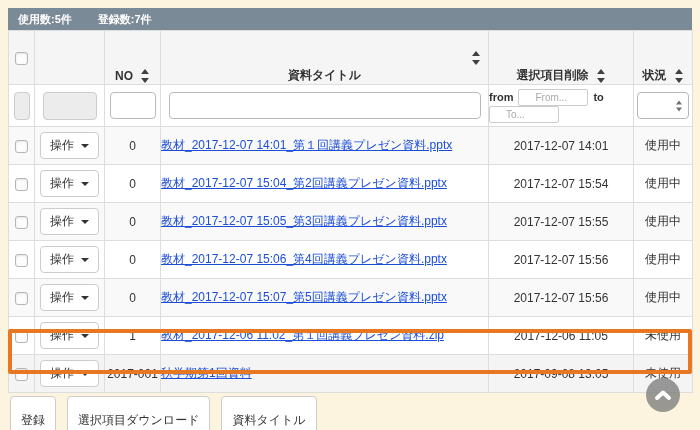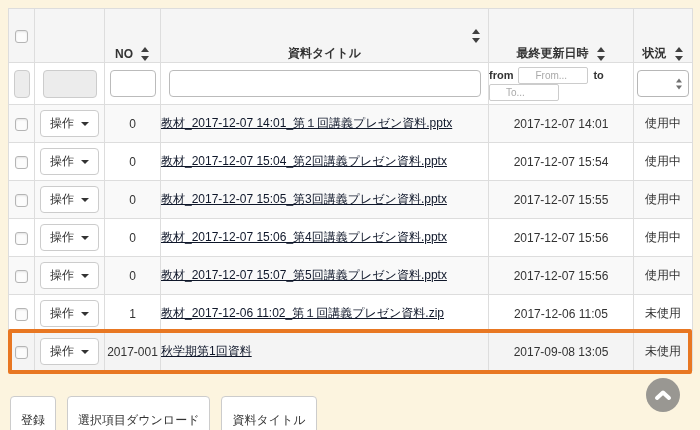--- a/index.html
+++ b/index.html
@@ -53,21 +53,21 @@
 
   .cb {
     display: inline-block; width: 13px; height: 13px;
     border: 1px solid #b5b5b5; border-radius: 3px;
     background: #fcfcfc; box-shadow: inset 0 1px 2px rgba(0,0,0,0.10);
     vertical-align: middle; cursor: pointer;
   }
   td.center, th.center { text-align: center; }
   td.title-cell { text-align: left; padding-left: 9px; }
 
-  a.file-link { color: #0f172a; text-decoration: underline; cursor: pointer; }
+  a.file-link { color: #1d4ed8; text-decoration: underline; cursor: pointer; }
 
   .op-btn {
     display: inline-flex; align-items: center; gap: 7px;
     background: #fff; border: 1px solid #ccc; border-radius: 4px;
     padding: 4px 9px; font-size: 12px; color: #333; cursor: pointer;
     font-family: inherit;
   }
   .caret-down {
     width: 0; height: 0;
     border-left: 4px solid transparent; border-right: 4px solid transparent;
@@ -126,20 +126,24 @@
     position: absolute; left: 646px; top: 378px; width: 34px; height: 34px;
     border-radius: 50%; background: rgba(124,124,124,0.78);
     display: flex; align-items: center; justify-content: center; cursor: pointer;
   }
 </style>
 </head>
 <body>
 
 <div class="table-wrap">
 
+  <div class="info-bar">
+    <span>使用数:5件</span>
+    <span>登録数:7件</span>
+  </div>
 
   <table class="grid">
     <colgroup>
       <col style="width:26px">
         <col style="width:70px">
         <col style="width:56px">
       <col style="width:328px">
         <col style="width:145px">
         <col style="width:59px">
     </colgroup>
@@ -156,21 +160,21 @@
           </div>
         </th>
         <th>
           <div class="th-inner">
             <span>資料タイトル</span>
           </div>
           <span class="sort-icon sort-abs-right"></span>
         </th>
         <th>
           <div class="th-inner">
-            <span>最終更新日時</span>
+            <span>選択項目削除</span>
             <span class="sort-icon"></span>
           </div>
         </th>
         <th>
           <div class="th-inner">
             <span>状況</span>
             <span class="sort-icon"></span>
           </div>
         </th>
       </tr>

